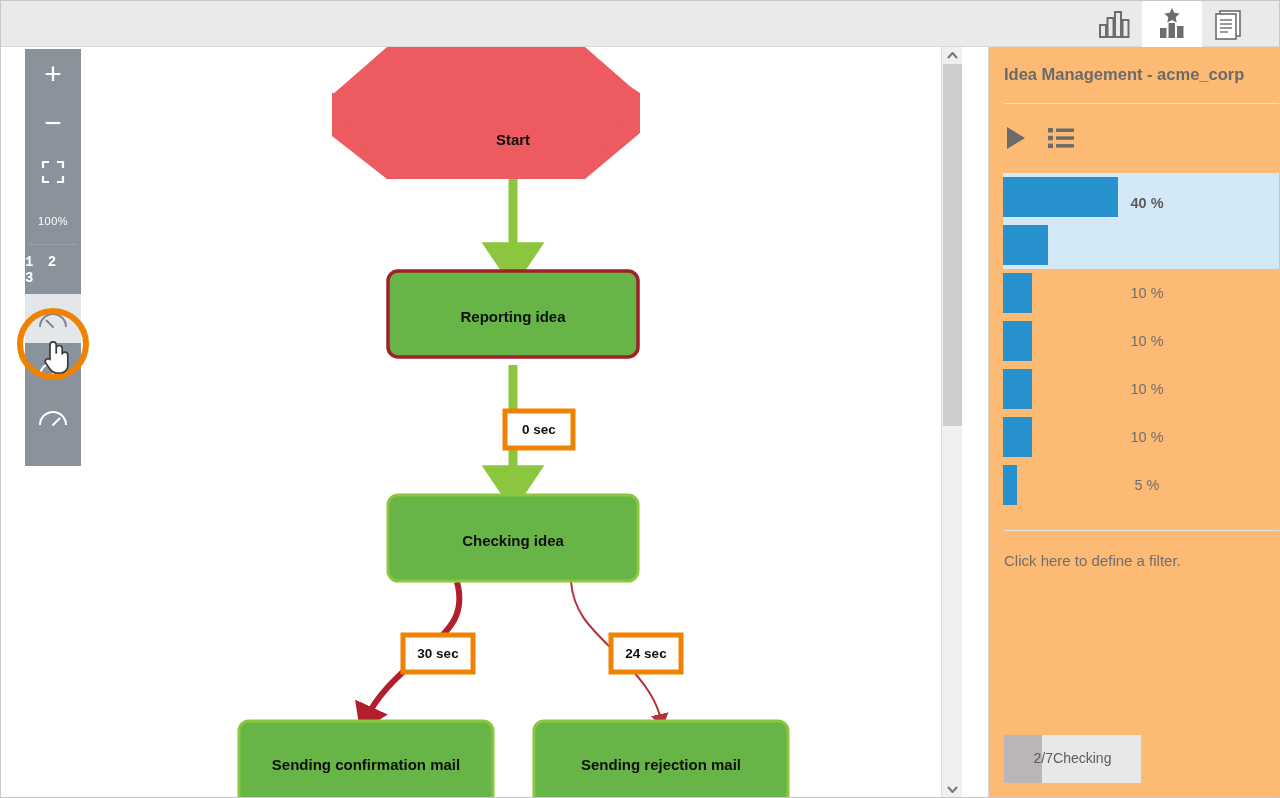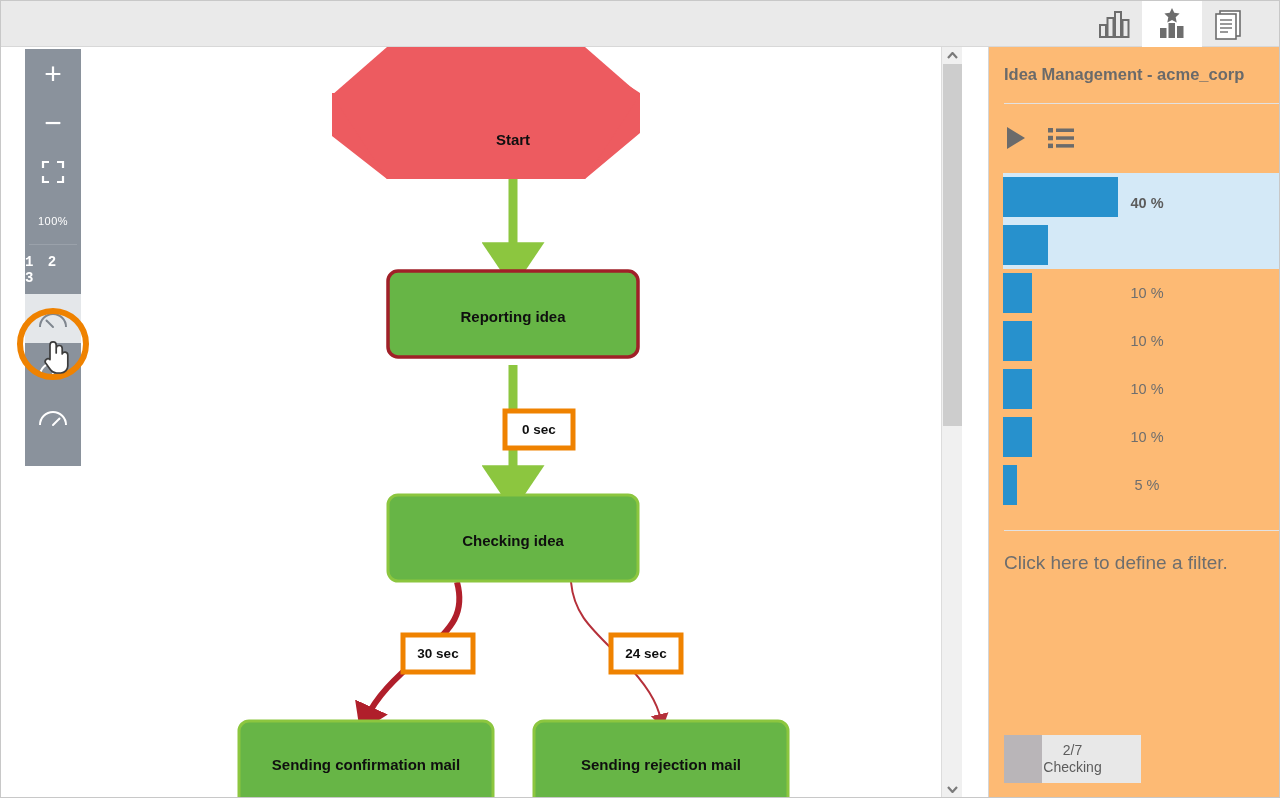--- a/index.html
+++ b/index.html
@@ -272,21 +272,21 @@
     left: 15px;
     top: 483px;
     width: 286px;
     height: 1px;
     background: #e2e2e2;
   }
   #filter-text {
     position: absolute;
     left: 15px;
     top: 505px;
-    font-size: 19px;
+    font-size: 15px;
     color: #6e6e6e;
     cursor: pointer;
   }
 
   
   #counters {
     position: absolute;
     left: 15px;
     bottom: 15px;
     width: 286px;
@@ -305,21 +305,21 @@
     position: absolute;
     left: 0; top: 0; bottom: 0;
     background: #b9b5b8;
   }
   .counter-text {
     position: relative;
     z-index: 2;
     width: 100%;
     height: 100%;
     display: flex;
-    flex-direction: column;
+    flex-direction: row;
     align-items: center;
     justify-content: center;
     font-size: 14px;
     color: #5c5c5c;
     line-height: 1.25;
   }
 </style>
 </head>
 <body>
 

